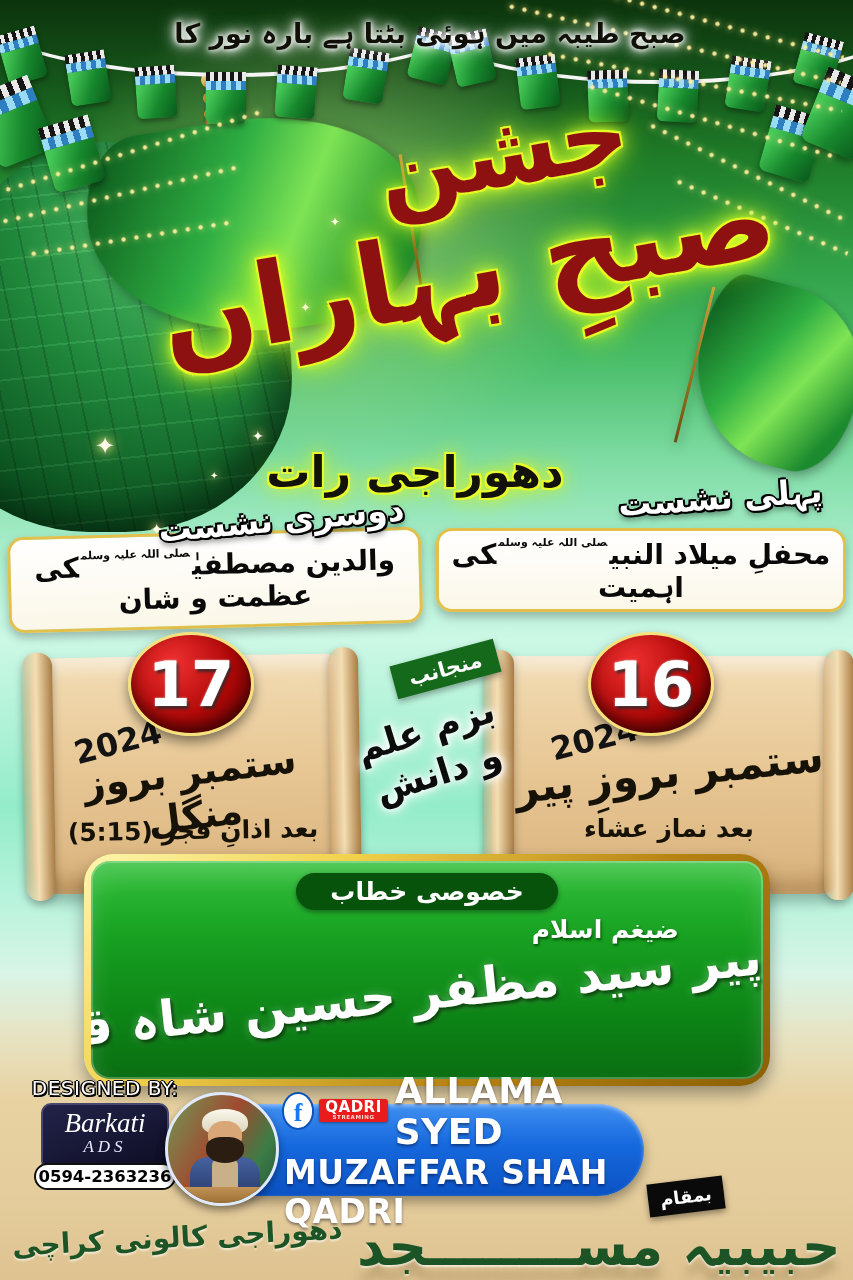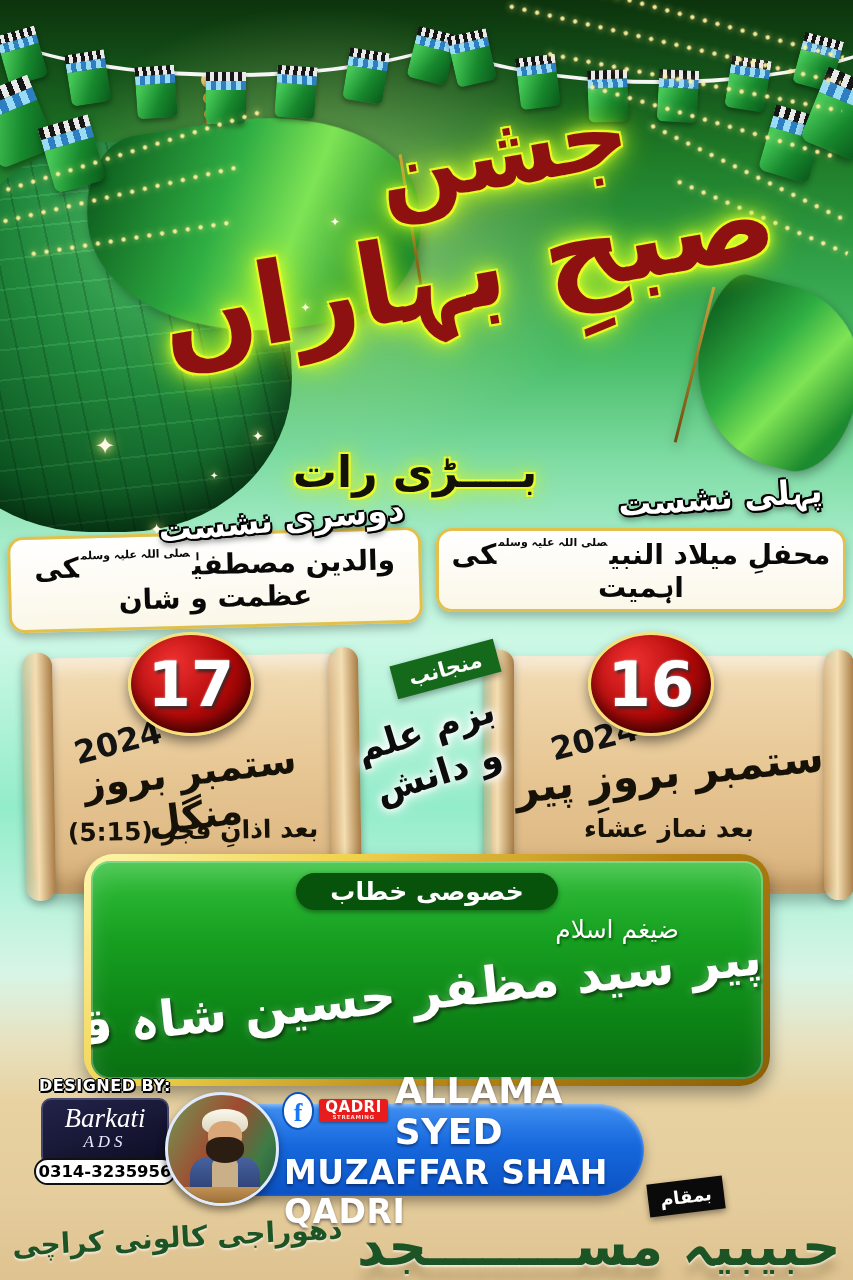--- a/index.html
+++ b/index.html
@@ -133,30 +133,30 @@
   .banner-inner {
     position:relative; width:100%; height:100%; border-radius:19px; overflow:hidden;
     background:linear-gradient(180deg,#35c13d 0%,#17a021 35%,#0d8516 70%,#0a6e12 100%);
     box-shadow:inset 0 0 0 2px rgba(255,255,255,.25), inset 0 14px 24px rgba(255,255,255,.18);
   }
   .ban-tag {
     margin:12px auto 0; width:max-content; direction:rtl; background:#07530b; color:#fff;
     font-size:25px; font-weight:bold; padding:4px 34px; border-radius:22px; letter-spacing:2px;
     box-shadow:0 2px 5px rgba(0,0,0,.4);
   }
-  .ban-honorific { position:absolute; right:84px; top:54px; direction:rtl; color:#fff; font-size:25px; font-weight:normal; text-shadow:1px 2px 3px rgba(0,60,0,.8); }
+  .ban-honorific { position:absolute; right:84px; top:54px; direction:rtl; color:#fff; font-size:25px; font-weight:bold; text-shadow:1px 2px 3px rgba(0,60,0,.8); }
   .ban-name {
     position:absolute; left:0; top:102px; width:100%; text-align:center; direction:rtl;
     transform:rotate(-6deg); color:#fff; font-size:50px; font-weight:bold; white-space:nowrap;
     text-shadow:2px 3px 4px rgba(0,50,0,.85), 0 0 10px rgba(255,255,255,.3);
   }
 
   
   .designer { left:26px; top:1076px; width:158px; z-index:6; text-align:center; }
-  .des-label { font-size:16px; font-weight:bold; color:#fff; letter-spacing:.5px;
+  .des-label { font-size:20px; font-weight:normal; color:#fff; letter-spacing:.5px;
     text-shadow:1.5px 0 0 #000,-1.5px 0 0 #000,0 1.5px 0 #000,0 -1.5px 0 #000,1.5px 1.5px 0 #000; }
   .des-box { margin:3px auto 0; width:128px; padding:5px 4px 12px; background:linear-gradient(160deg,#23234a,#0d0d24); border:2px solid #46466e; border-radius:10px; }
   .des-name { font-family:"Liberation Serif", serif; font-style:italic; font-size:27px; color:#fff; line-height:1; }
   .des-type { font-family:"Liberation Serif", serif; font-style:italic; font-size:17px; color:#e8e8ff; letter-spacing:4px; }
   .des-phone { margin:-8px auto 0; width:142px; background:#fff; border:2px solid #111; border-radius:14px;
     font-size:16.5px; font-weight:bold; color:#000; padding:2px 0; position:relative; }
 
   
   .livebar {
     left:168px; top:1104px; width:476px; height:92px; z-index:6; border-radius:48px;
@@ -243,27 +243,28 @@
   <div class="layer bigflag fl">
       <div class="cloth"></div>
       <div class="pole"></div>
     </div>
   <div class="layer bigflag fr">
       <div class="cloth"></div>
       <div class="pole"></div>
     </div>
 
   <div class="layer couplet">
+    <div>صبح طیبہ میں ہوئی بٹتا ہے بارہ نور کا</div>
   </div>
 
   <div class="layer title">
     <span class="t1">جشن</span>
     <span class="t2">صبحِ بہاراں</span>
   </div>
-  <div class="layer subtitle">بــــڑی رات</div>
+  <div class="layer subtitle">دھوراجی رات</div>
 
   <div class="sess-head" style="left:618px; top:478px; transform:rotate(-4deg);">پہلی نشست</div>
   <div class="sess-bar" style="left:436px; top:528px; width:410px; height:84px;">
     <span><span>محفلِ میلاد النبی</span><span class="durood">صلی اللہ علیہ وسلم</span><span>کی اہمیت</span></span>
   </div>
 
   <div class="sess-head" style="left:158px; top:500px; transform:rotate(-5deg);">دوسری نشست</div>
   <div class="sess-bar" style="left:8px; top:532px; width:414px; height:96px; transform:rotate(-1.5deg);">
     <span><span>والدین مصطفیٰ</span><span class="durood">صلی اللہ علیہ وسلم</span><span>کی عظمت و شان</span></span>
   </div>
@@ -292,21 +293,21 @@
       <div class="ban-name">پیر سید مظفر حسین شاہ قادری</div>
     </div>
   </div>
 
   <div class="layer designer">
     <div class="des-label">DESIGNED BY:</div>
     <div class="des-box">
       <div class="des-name">Barkati</div>
       <div class="des-type">ADS</div>
     </div>
-    <div class="des-phone">0314-3235956</div>
+    <div class="des-phone">0594-2363236</div>
   </div>
 
   <div class="layer livebar">
     <div class="avatar">
       <div class="av-body"></div>
       <div class="av-vest"></div>
       <div class="av-turban"></div>
       <div class="av-face"></div>
       <div class="av-beard"></div>
       <div class="av-desk"></div>

